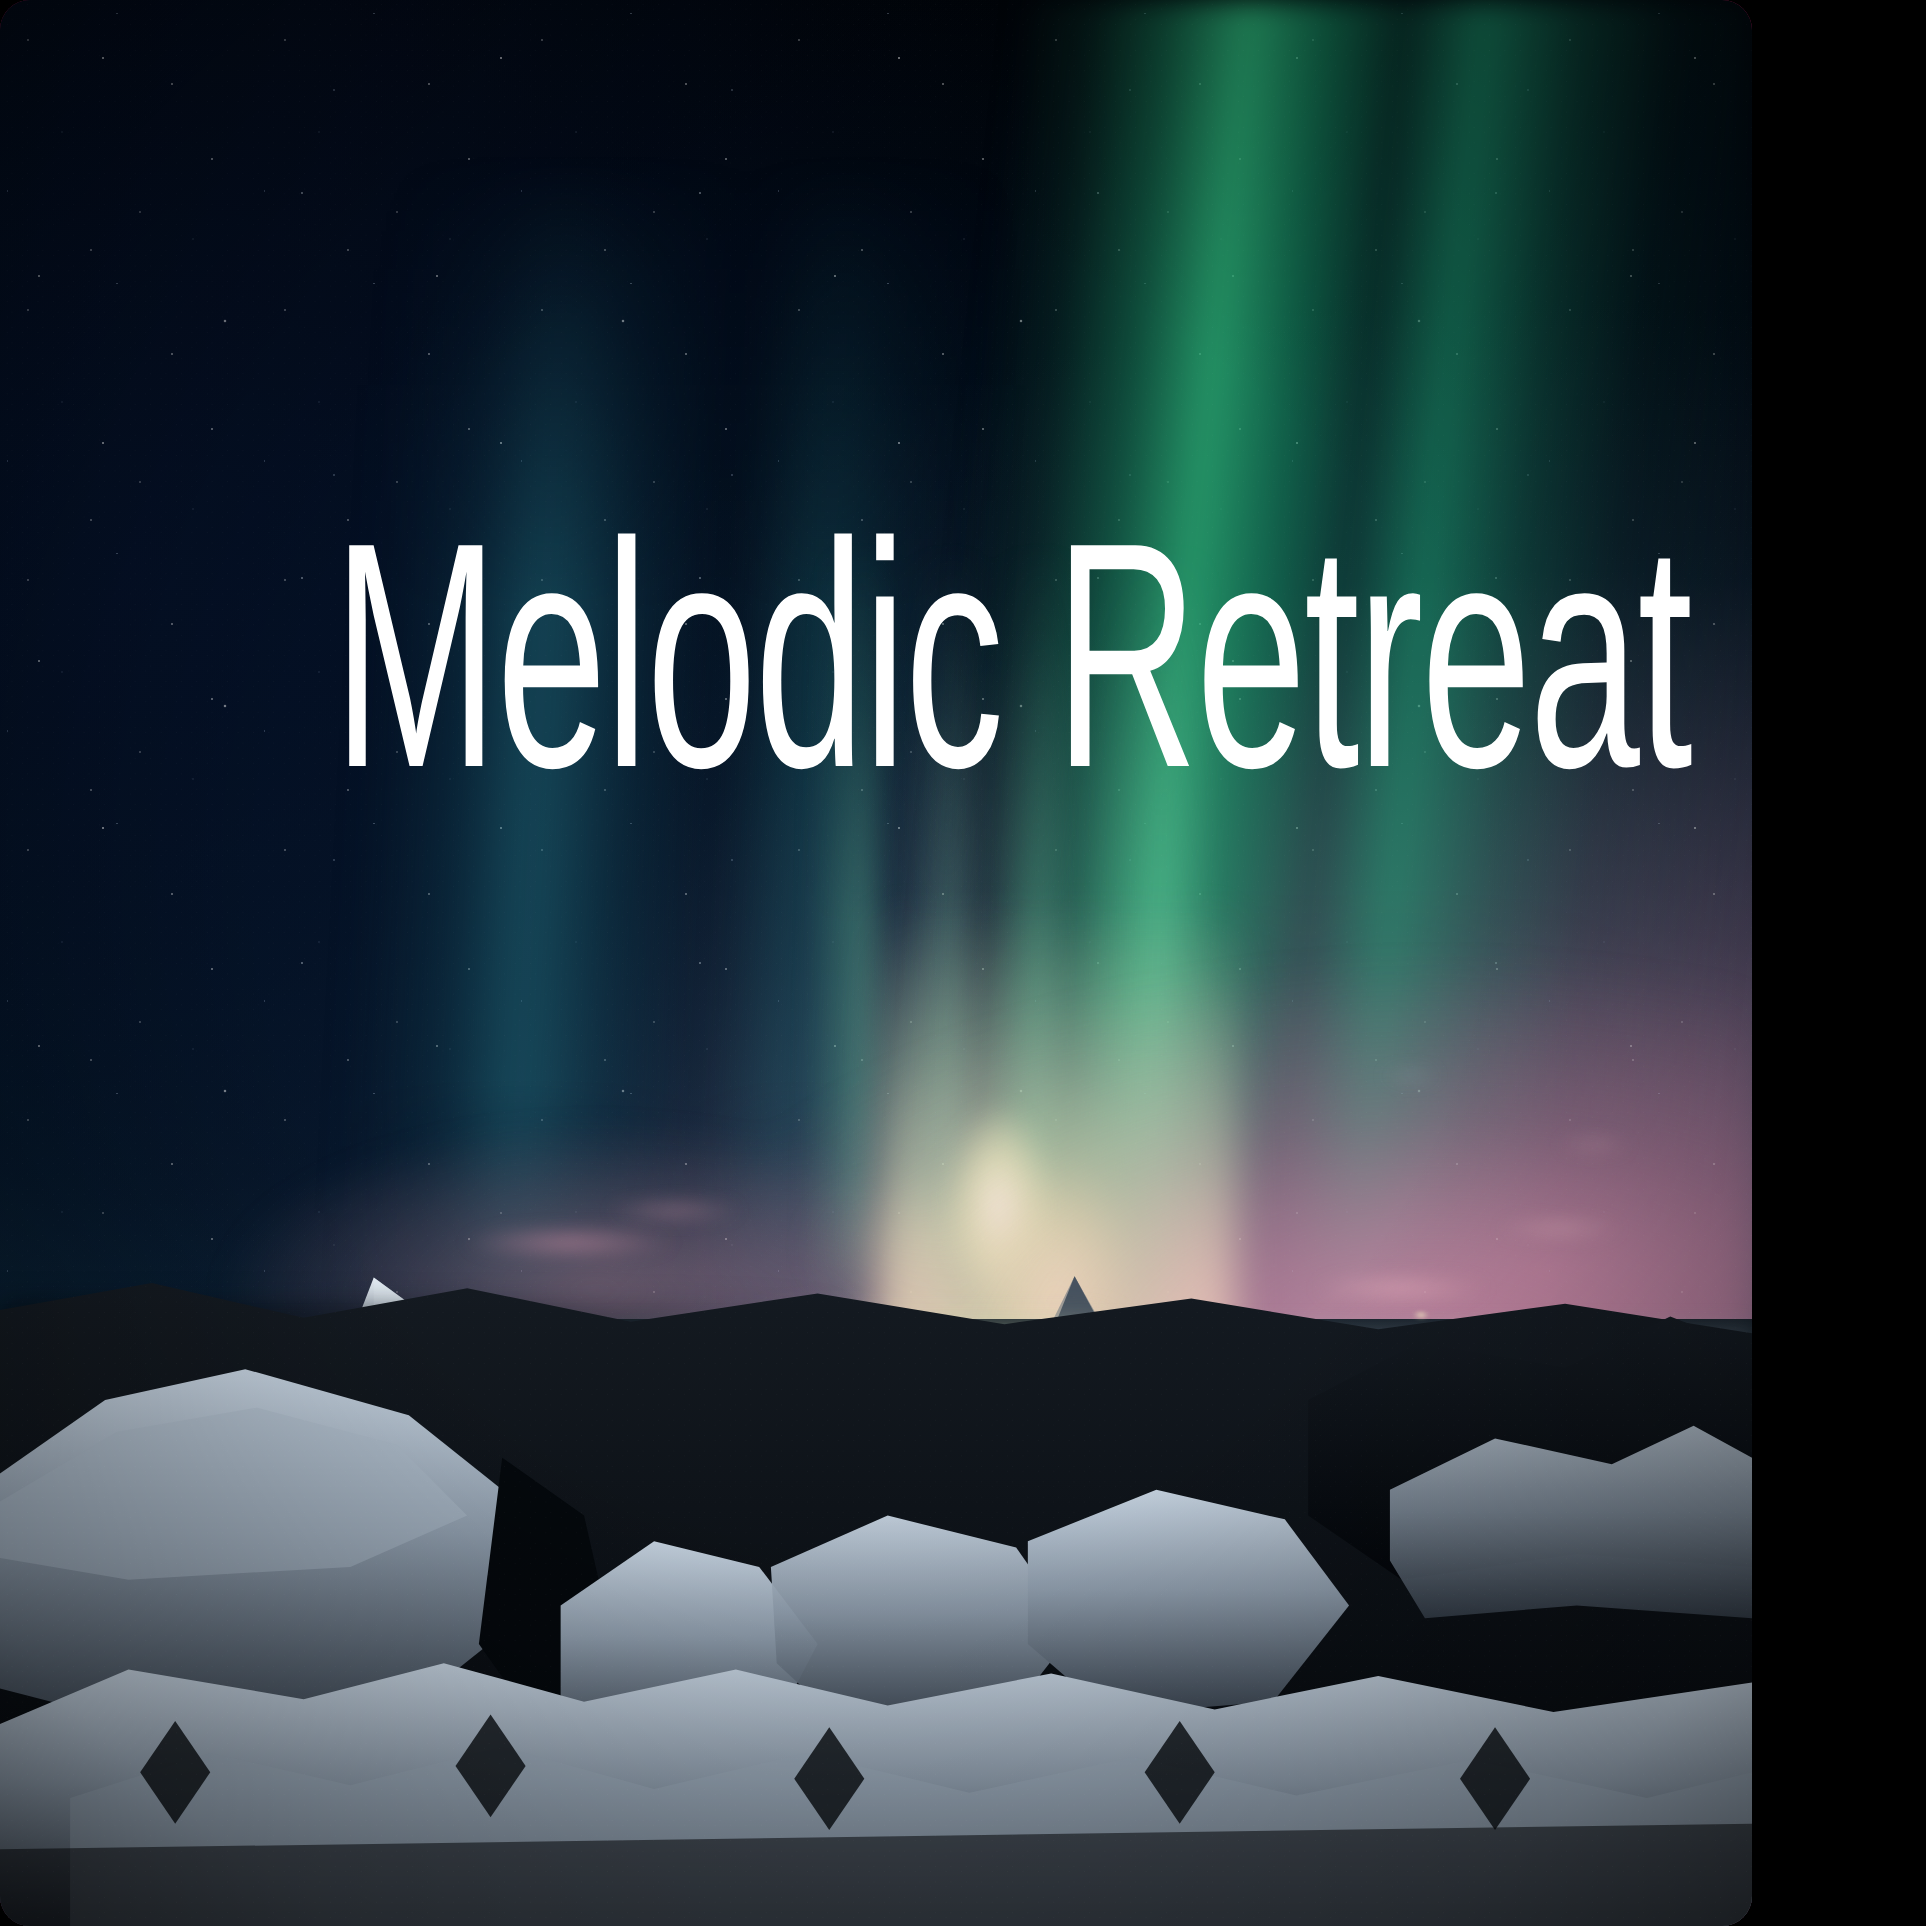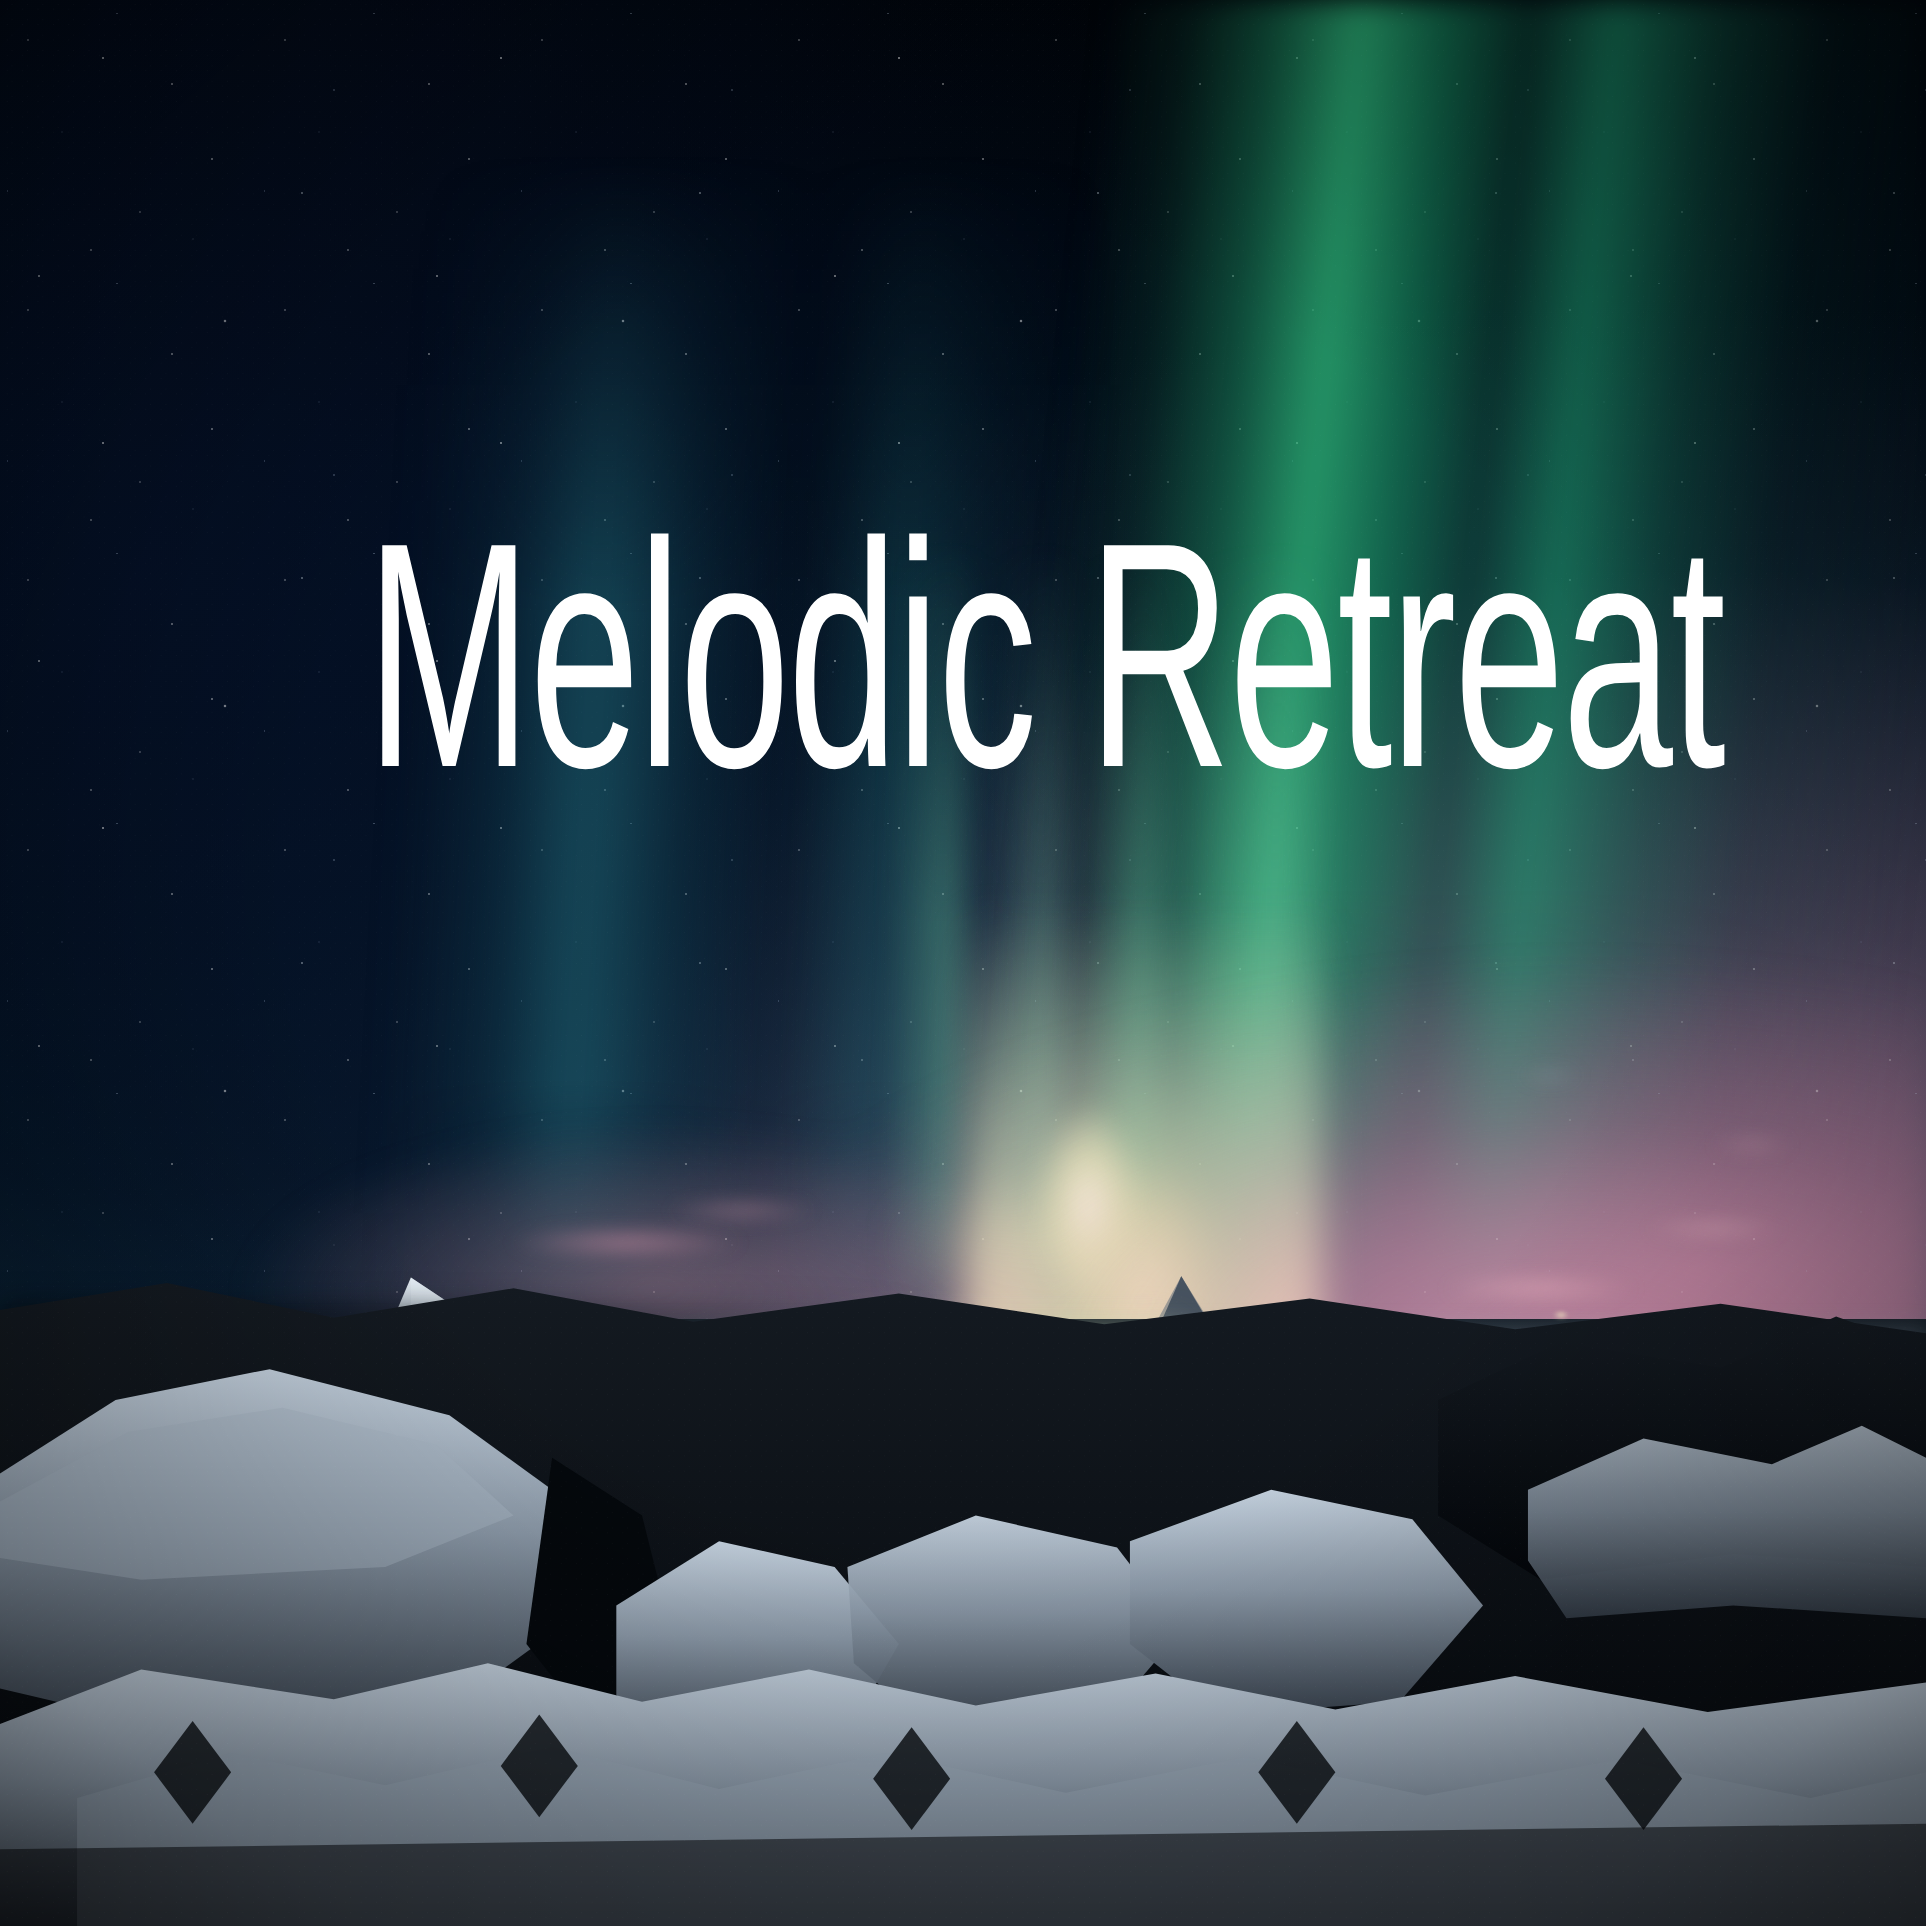--- a/index.html
+++ b/index.html
@@ -1,23 +1,24 @@
 <!DOCTYPE html>
 <html style="font-size:10.3px"><head>
 <meta charset="utf-8">
 <style>
   * { margin:0; padding:0; box-sizing:border-box; }
   html,body { background:#000; }
   body { font-family:"Liberation Sans", sans-serif; }
 
   #cover {
     position:relative;
-    width:1926px; height:1926px;
+    width:1752px; height:1926px;
     overflow:hidden;
     background:#be185d;
+    border-radius:30px;
   }
 
   
   .layer { position:absolute; inset:0; }
 
   .sky-base{
     background:
       radial-gradient(ellipse 120% 70% at 88% 66%, rgba(196,130,162,.80) 0%, rgba(150,98,130,.45) 26%, rgba(60,60,86,.16) 52%, rgba(0,0,0,0) 72%),
       radial-gradient(ellipse 70% 50% at 60% 70%, rgba(122,132,150,.40) 0%, rgba(60,70,92,.18) 45%, rgba(0,0,0,0) 75%),
       linear-gradient(174deg,#000306 0%, #010710 16%, #02101c 34%, #052230 50%, #103646 62%, #30485c 72%, #4d5068 80%, #000 100%);

